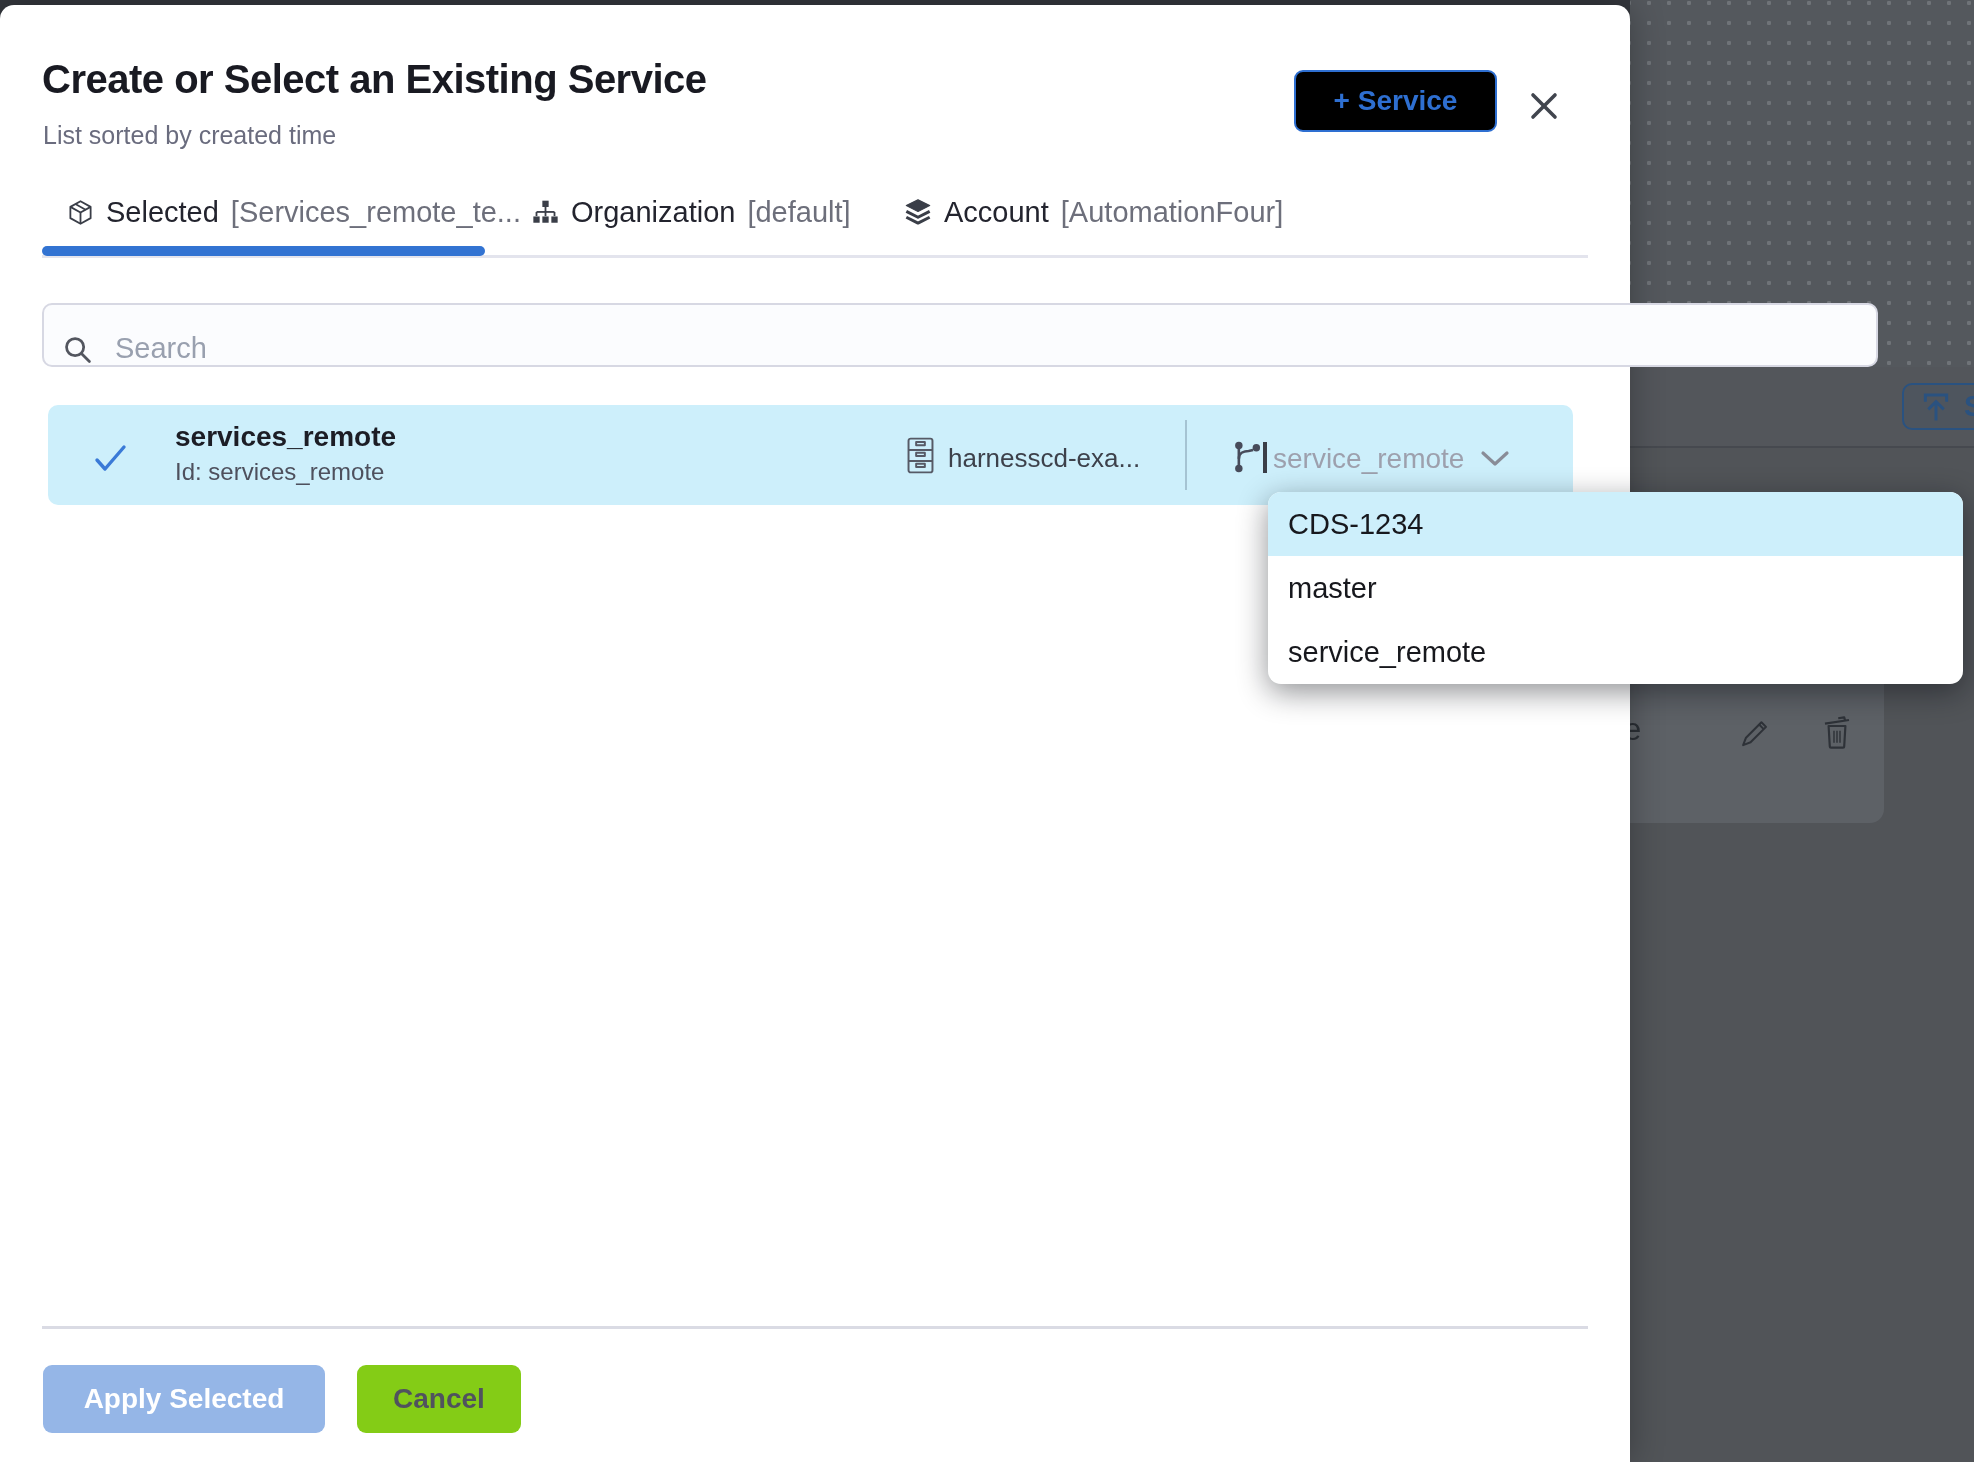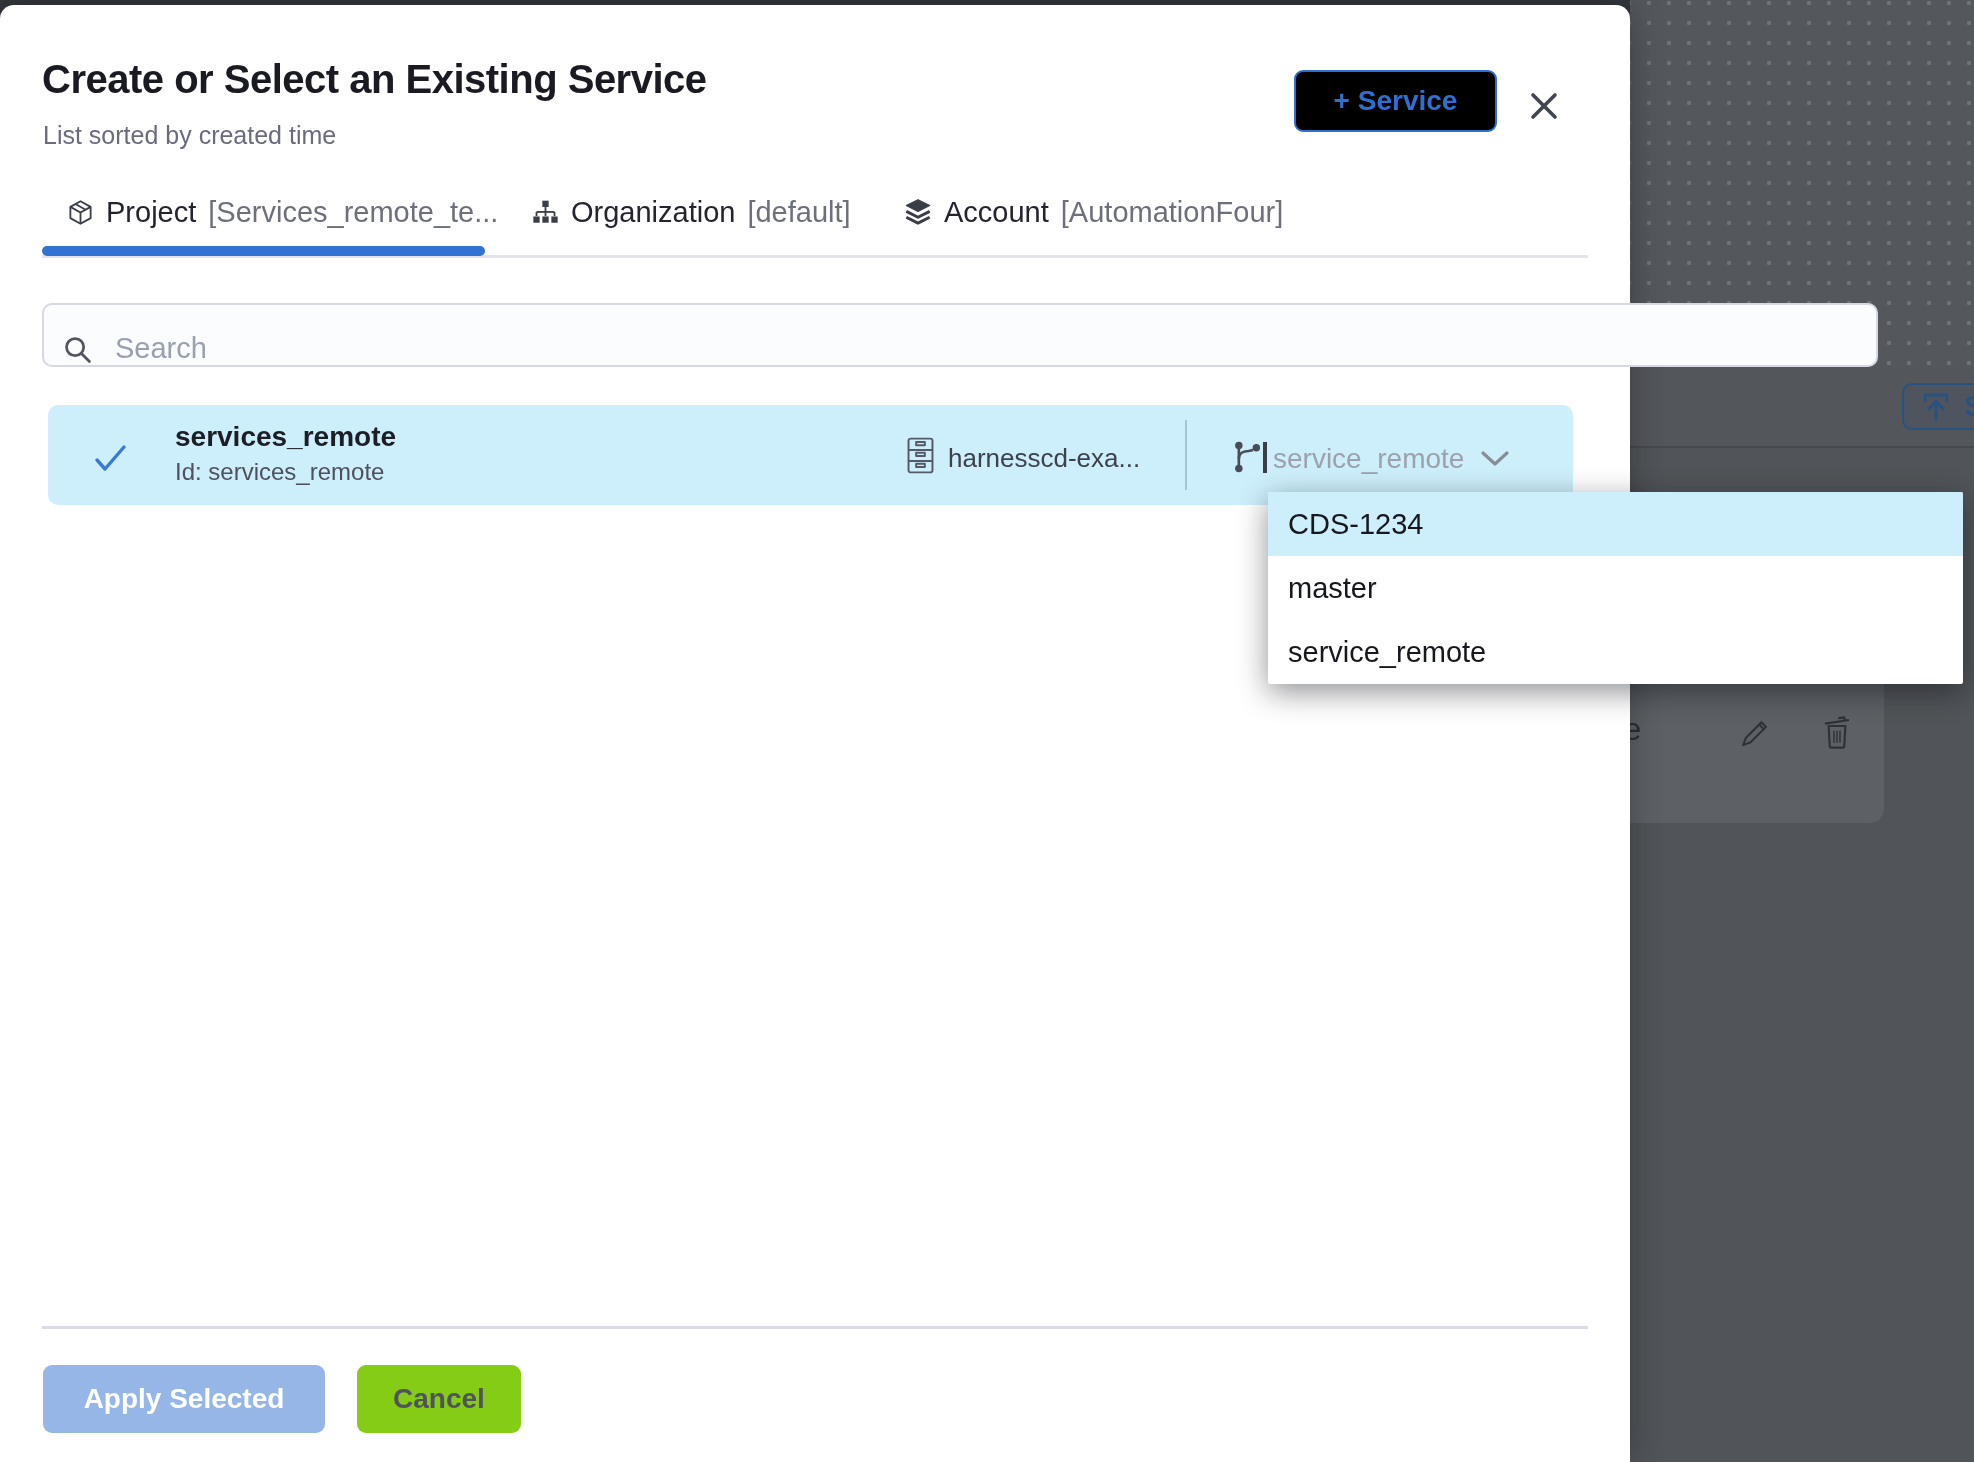--- a/index.html
+++ b/index.html
@@ -57,21 +57,21 @@
   .branch-name { position:absolute; left:1225px; top:38px; font-size:28px; color:#9da0ad; }
   .branch-chevron { position:absolute; left:1432px; top:45px; }
 
   .footer-divider { position:absolute; left:42px; top:1321px; width:1546px; height:2.5px; background:#dadbe4; }
   .apply-btn { position:absolute; left:43px; top:1360px; width:282px; height:68px; background:#95b6e7; border:none;
     border-radius:9px; color:#ffffff; font-size:28px; font-weight:bold; }
   .cancel-btn { position:absolute; left:357px; top:1360px; width:164px; height:68px; background:#84cc16; border:none;
     border-radius:9px; color:#50525e; font-size:28px; font-weight:bold; cursor:pointer; }
 
   
-  .dropdown { position:absolute; left:1268px; top:492px; width:695px; height:192px; background:#ffffff; border-radius:2px;
+  .dropdown { position:absolute; left:1268px; top:492px; width:695px; height:192px; background:#ffffff; border-radius:13px;
     box-shadow:0 8px 30px rgba(8,10,18,0.45); z-index:30; overflow:hidden; display:flex; flex-direction:column; }
   .dd-item { flex:1; display:flex; align-items:center; padding-left:20px; font-size:29px; color:#17181d; cursor:pointer; }
   .dd-item.active { background:#cdeffb; }
 
   svg { display:block; }
 </style>
 </head>
 <body>
 
 <div class="canvas">
@@ -128,21 +128,21 @@
   <div class="tabs">
     <div class="tab tab-project">
       <span>
         <svg width="27" height="27" viewBox="0 0 24 24" fill="none" stroke="#3a3e48" stroke-width="1.6" stroke-linejoin="round">
           <path d="M12 2 L21 7 V17 L12 22 L3 17 V7 Z"></path>
           <path d="M3 7 L12 12 L21 7"></path>
           <path d="M12 12 V22"></path>
           <path d="M7.5 4.5 L16.5 9.5"></path>
         </svg>
       </span>
-      <span>Project</span>
+      <span>Selected</span>
       <span class="scope">[Services_remote_te...</span>
     </div>
     <div class="tab tab-organization">
       <span>
         <svg width="27" height="27" viewBox="0 0 24 24" fill="#3a3e48" stroke="#3a3e48" stroke-width="1.6">
           <rect x="9.2" y="1.5" width="5.6" height="5.6" stroke="none"></rect>
           <path d="M12 7 V11.5" fill="none"></path>
           <path d="M4 11.5 H20" fill="none"></path>
           <path d="M4 11.5 V15 M12 11.5 V15 M20 11.5 V15" fill="none"></path>
           <rect x="1.2" y="15.5" width="5.6" height="5.6" stroke="none"></rect>

